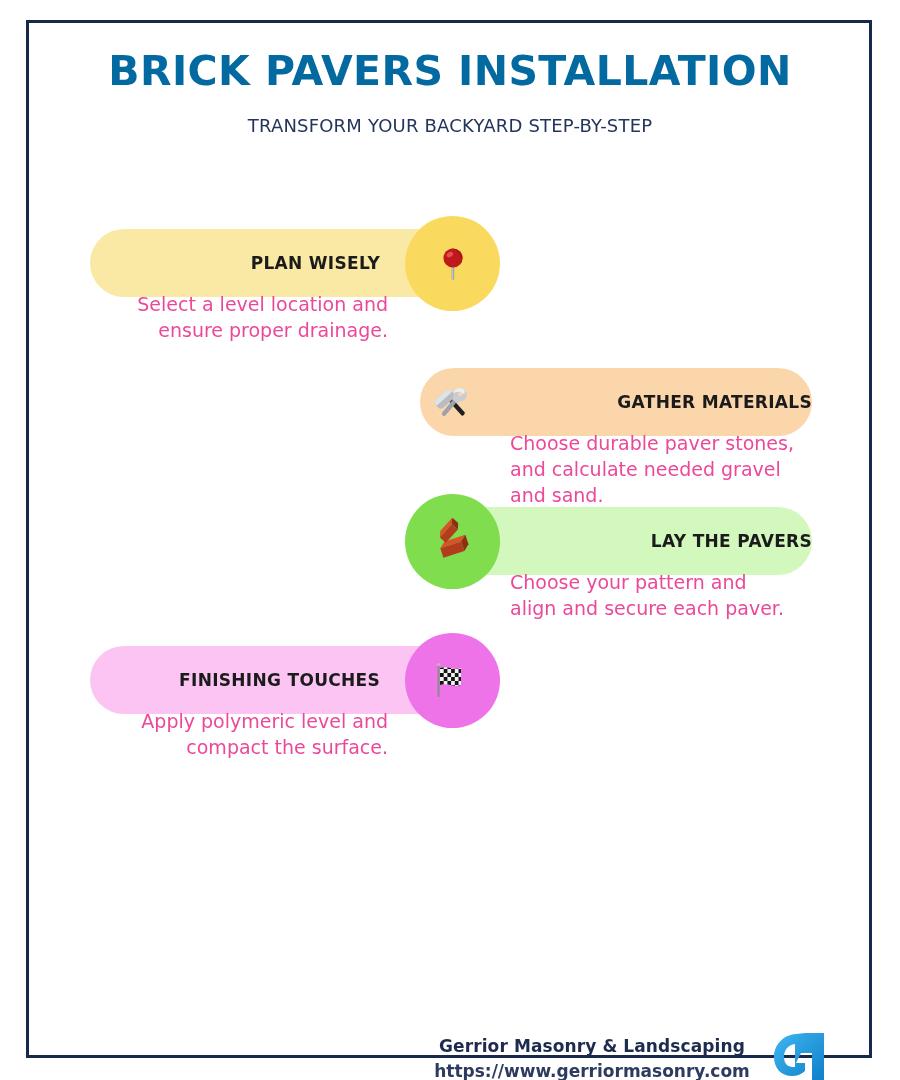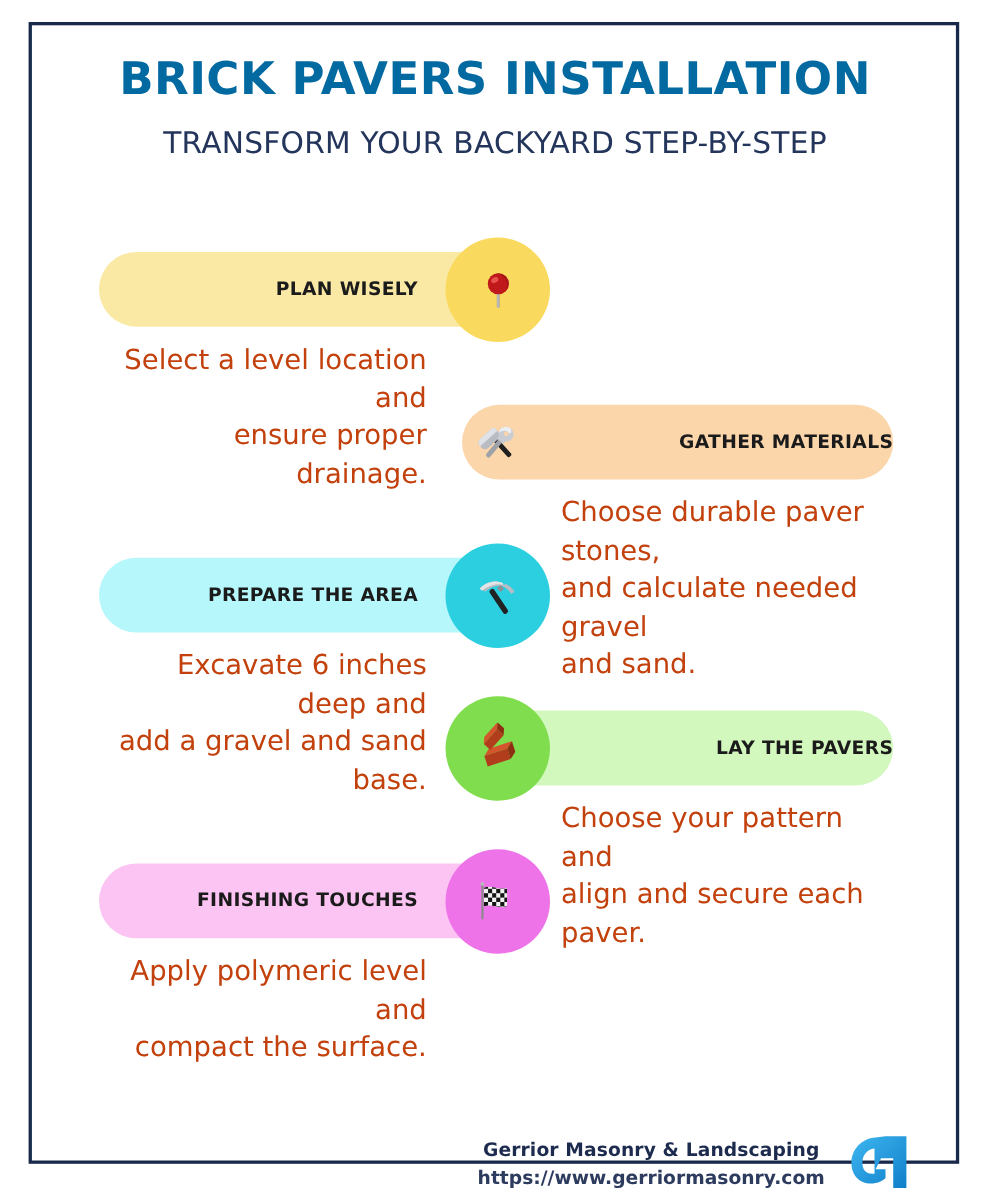--- a/index.html
+++ b/index.html
@@ -46,21 +46,21 @@
     font-family: "DejaVu Sans", sans-serif;
     font-size: 41px;
     font-weight: 700;
     letter-spacing: 0.4px;
     color: #1d2b4e;
     line-height: 1.15;
     margin: 0;
   }
   #subtitle {
     font-family: "DejaVu Sans", sans-serif;
-    font-size: 27px;
+    font-size: 18px;
     font-weight: 400;
     letter-spacing: 0.2px;
     color: #24355c;
     margin: 20px 0 0 0;
     line-height: 1.2;
   }
 
   
   #steps {
     position: absolute;
@@ -117,25 +117,25 @@
     display: flex;
     align-items: center;
     justify-content: center;
   }
   .step.right .circle { left: 405px; }
   .step.left  .circle { left: 405px; }
   .circle svg { display: block; }
 
   .desc {
     position: absolute;
-    top: 105px;
-    font-family: "DejaVu Sans", sans-serif;
-    font-size: 25px;
+    top: 86px;
+    font-family: "DejaVu Sans", sans-serif;
+    font-size: 19px;
     font-weight: 400;
-    color: #c2410c;
+    color: #ec4899;
     line-height: 1.38;
     white-space: pre-line;
   }
   .step.right .desc {
     left: 100px;
     width: 288px;
     text-align: right;
   }
   .step.left .desc {
     left: 510px;
@@ -223,38 +223,20 @@
         <rect x="21.8" y="16" width="4.4" height="24" rx="2" fill="#9ea2a9"></rect>
         <path d="M24 6.5c-4 0-6.8 2.9-6.8 6.6 0 2.3 1.1 4.2 2.9 5.3v3.2h7.8v-3.2c1.8-1.1 2.9-3 2.9-5.3 0-3.7-2.8-6.6-6.8-6.6zm0 3.6 2.6 2.6-2.6 2.6-2.6-2.6z" fill="#c9ccd2"></path>
         <path d="M24 6.5c-4 0-6.8 2.9-6.8 6.6 0 1.3.4 2.5 1 3.5.5-3.6 3.2-6.2 7-6.2.6 0 1.2.1 1.7.2-.7-2.4-1.5-4.1-2.9-4.1z" fill="#eceef1"></path>
       </g>
     </svg>
           </span>
         </div>
         <div class="desc">Choose durable paver stones,
 and calculate needed gravel
 and sand.</div>
-      </div>
-      <div class="step right">
-        <div class="pill" style="background: rgb(182, 247, 251);">
-          <span class="pill-label">PREPARE THE AREA</span>
-        </div>
-        <div class="circle" style="background: rgb(44, 207, 224);">
-          <span>
-            <svg width="48" height="48" viewBox="0 0 48 48">
-      <rect x="22" y="16" width="5" height="26" rx="2.2" transform="rotate(-34 24 29)" fill="#222"></rect>
-      <path d="M7 17c6-6 14-8 21-5l1.6 3.2c-5.8-2-12.4-.2-17.6 4.6z" fill="#b9bcc2"></path>
-      <path d="M30.4 12.6c4 1.8 6.8 4.7 8.4 7.6l-3.2 1.6c-1.8-3-4.4-5.4-7.6-6.8z" fill="#b9bcc2"></path>
-      <path d="M7 17c6-6 14-8 21-5l.8 1.6c-6.4-1.6-14 .6-19.6 5.4z" fill="#e2e5e8"></path>
-      <path d="M22.8 16.8 26 13.8l3.2 3.4-3.2 3z" fill="#8d9198"></path>
-    </svg>
-          </span>
-        </div>
-        <div class="desc">Excavate 6 inches deep and
-add a gravel and sand base.</div>
       </div>
       <div class="step left">
         <div class="pill" style="background: rgb(211, 248, 190);">
           <span class="pill-label">LAY THE PAVERS</span>
         </div>
         <div class="circle" style="background: rgb(127, 221, 78);">
           <span>
             <svg width="48" height="48" viewBox="0 0 48 48">
       <g transform="rotate(-18 24 24)">
         <path d="M10 26 h22 l6 -5 h-22 z" fill="#d4552b"></path>

